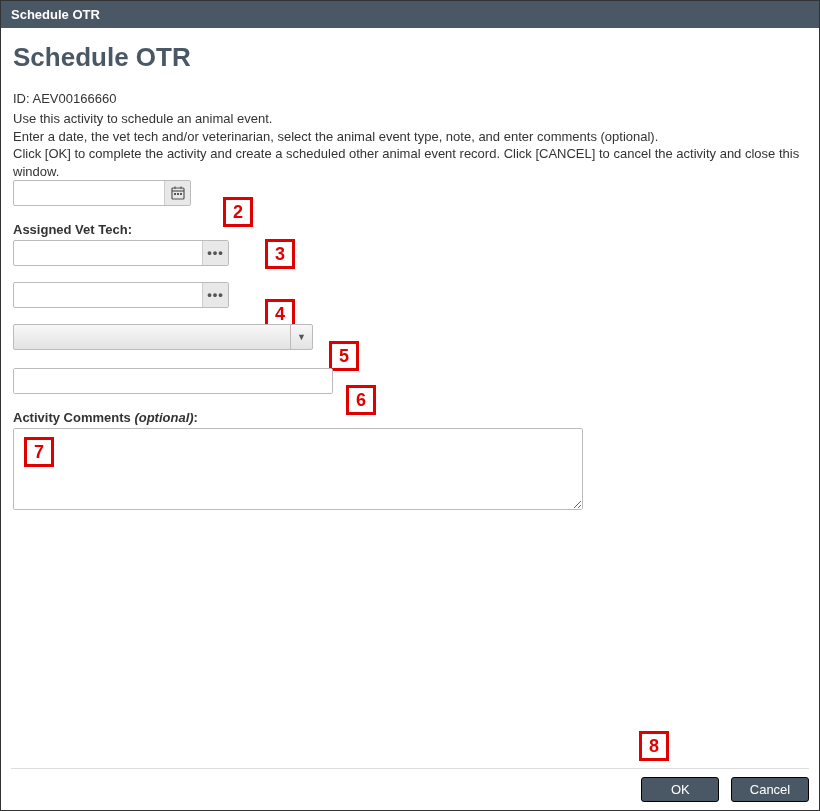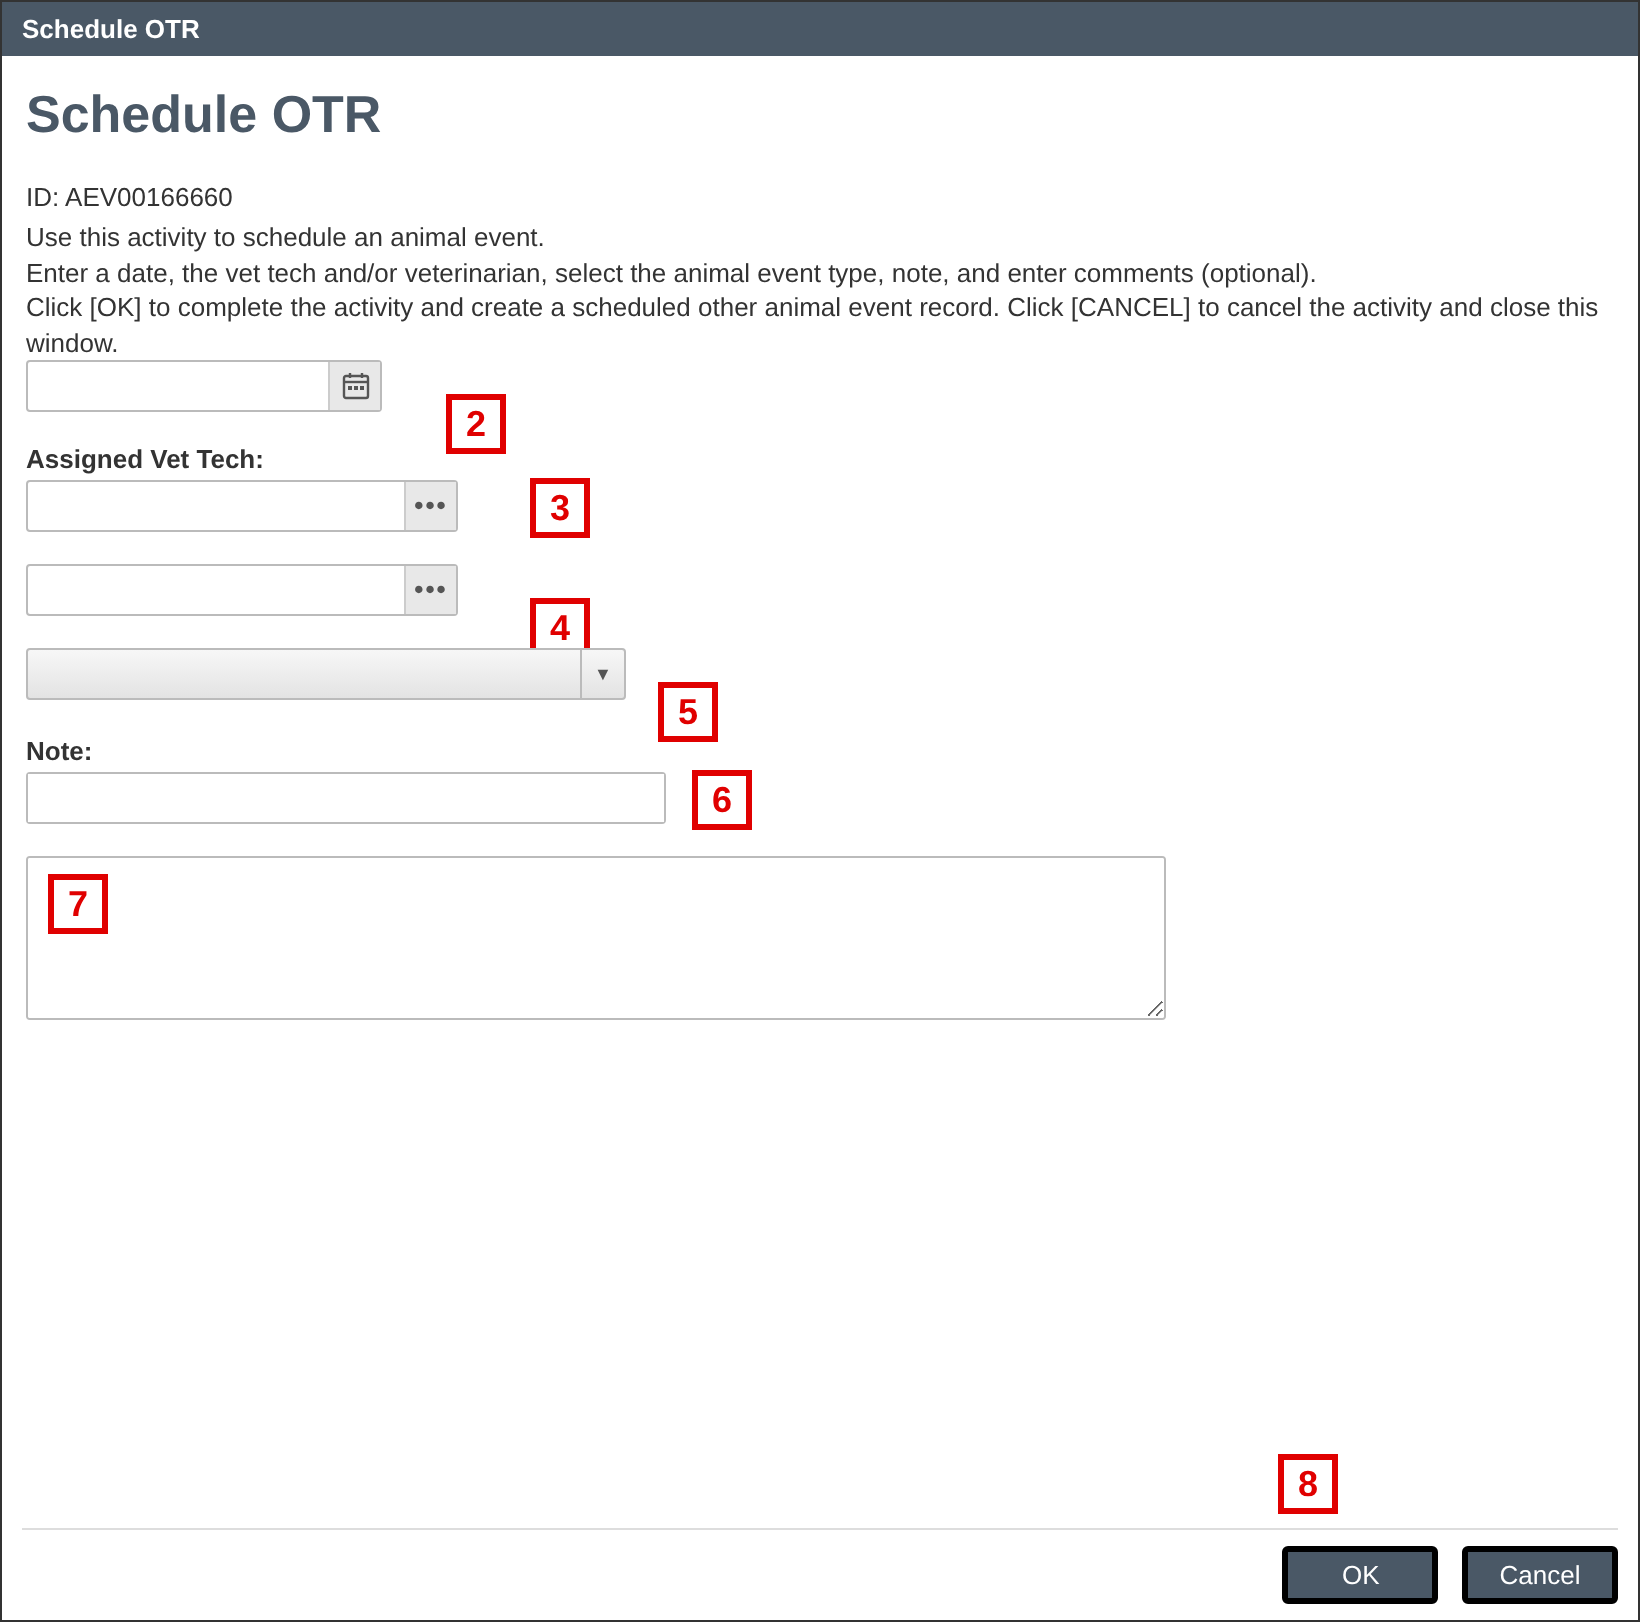--- a/index.html
+++ b/index.html
@@ -154,21 +154,21 @@
     }
     .footer-buttons {
       text-align: right;
     }
     .btn {
       display: inline-block;
       min-width: 78px;
       text-align: center;
       background: #4a5866;
       color: #fff;
-      border: 3px solid #000000;
+      border: 1px solid #000000;
       border-radius: 3px;
       padding: 4px 14px;
       margin-left: 8px;
       cursor: pointer;
       font-size: 13px;
     }
     .callout {
       position: absolute;
       width: 30px;
       height: 30px;
@@ -250,28 +250,31 @@
 
   <div class="field">
     <div class="select-input">
       <div class="select-body"></div>
       <div class="select-arrow">▼</div>
     </div>
     <div class="callout" style="left:316px; top:17px;">5</div>
   </div>
 
   <div class="field">
-    <label class="field-label">Note:</label>
     <div class="text-input">
       <input type="text" value="" style="">
     </div>
     <div class="callout" style="left:333px; top:17px;">6</div>
   </div>
 
   <div class="field">
+    <label class="field-label">
+      <span>Activity Comments</span>
+      <span class="optional">(optional)</span><span>:</span>
+    </label>
     <div class="textarea-wrap" style="position:relative;">
       <textarea style=""></textarea>
       <div class="callout inside-textarea" style="left:10px; top:8px;">7</div>
     </div>
   </div>
 
 </div>
 
 <div class="footer">
   <div class="footer-line"></div>

